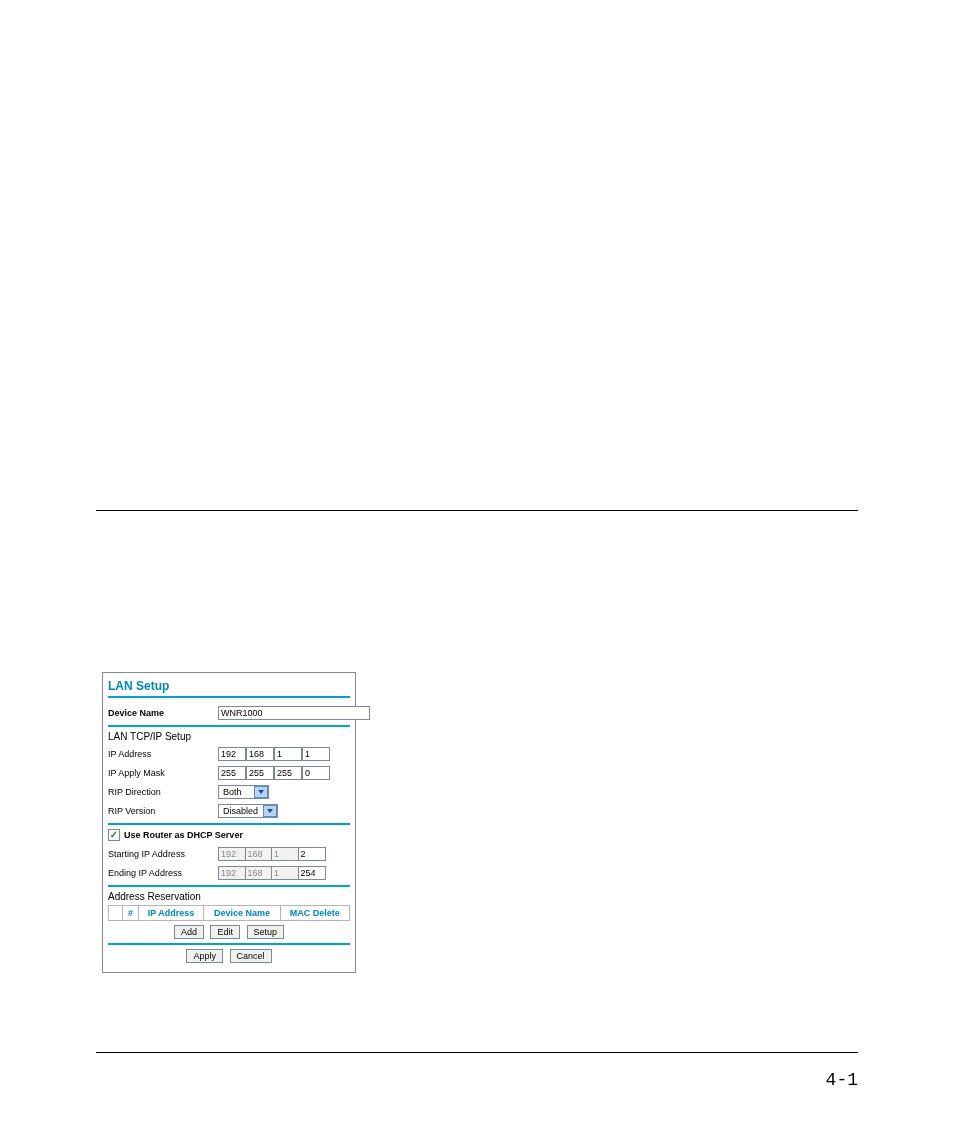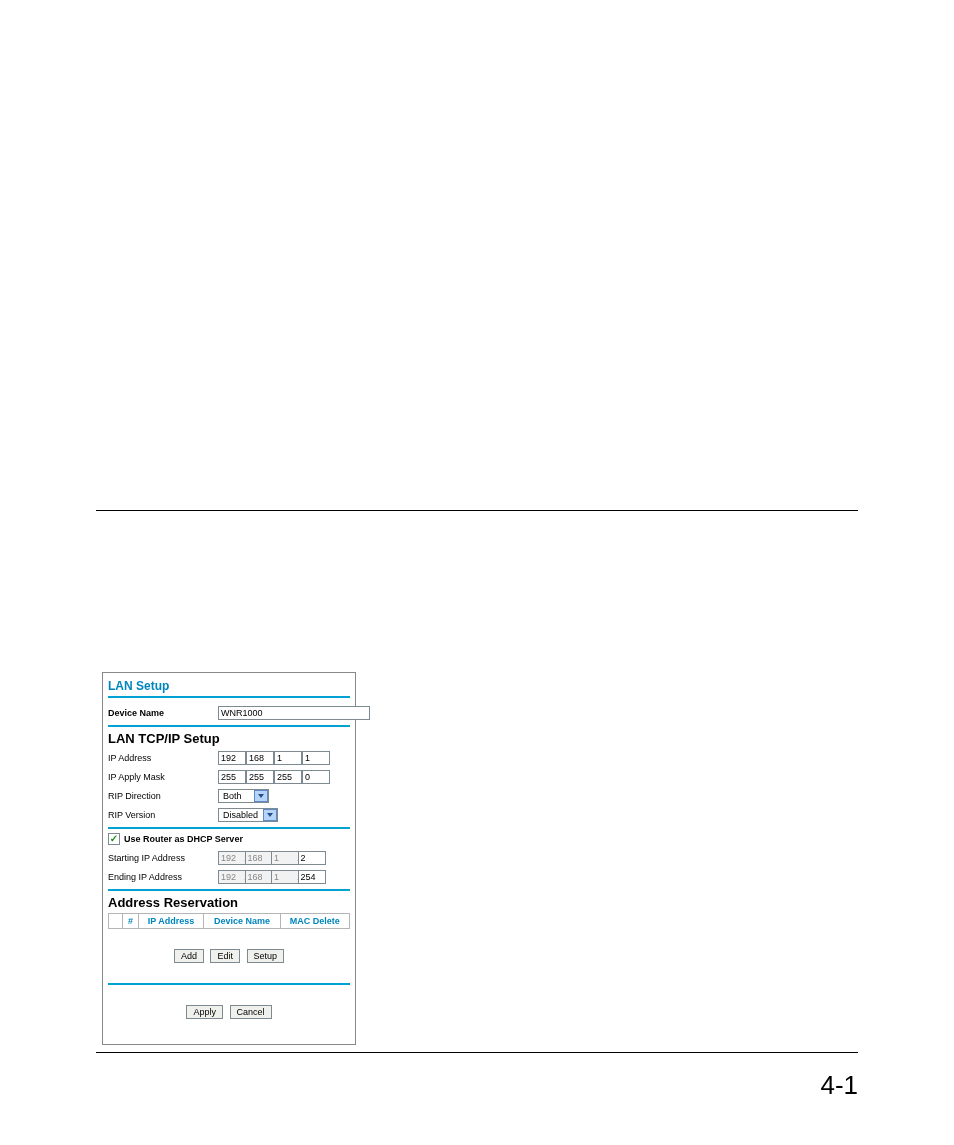--- a/index.html
+++ b/index.html
@@ -21,22 +21,22 @@
     right: 96px;
     height: 1px;
     background: #000;
   }
   .hr-top { top: 510px; }
   .hr-bottom { top: 1052px; }
   .page-number {
     position: absolute;
     right: 96px;
     top: 1070px;
-    font-size: 26px;
-    font-family: Liberation Sans, sans-serif;
+    font-size: 18px;
+    font-family: Liberation Mono, monospace;
     color: #000;
   }
 
   .panel {
     position: absolute;
     left: 102px;
     top: 672px;
     width: 254px;
     border: 1px solid #888;
     background: #fff;
@@ -76,22 +76,22 @@
   .row .label {
     flex: 0 0 110px;
     color: #000;
     font-size: 9px;
   }
   .row .control {
     flex: 1;
     text-align: left;
   }
   .section-head {
-    font-weight: bold;
-    font-size: 13px;
+    font-weight: normal;
+    font-size: 10px;
     margin: 3px 0 3px 0;
   }
 
   .wideinput {
     width: 152px;
     height: 14px;
     font-size: 9px;
     border: 1px solid #7e8a92;
     padding: 0 2px;
     background: #fff;
@@ -198,21 +198,21 @@
     text-align: center;
     margin: 4px 0;
   }
   .btn {
     display: inline-block;
     font-size: 9px;
     padding: 1px 6px;
     border: 1px solid #7e8a92;
     background: #f0f0ec;
     cursor: pointer;
-    margin: 16px 2px;
+    margin: 0 2px;
   }
 </style>
 </head>
 <body>
 
 <div class="page">
   <div class="hr-line hr-top"></div>
 
   <div class="panel">
     <div class="panel-inner">

